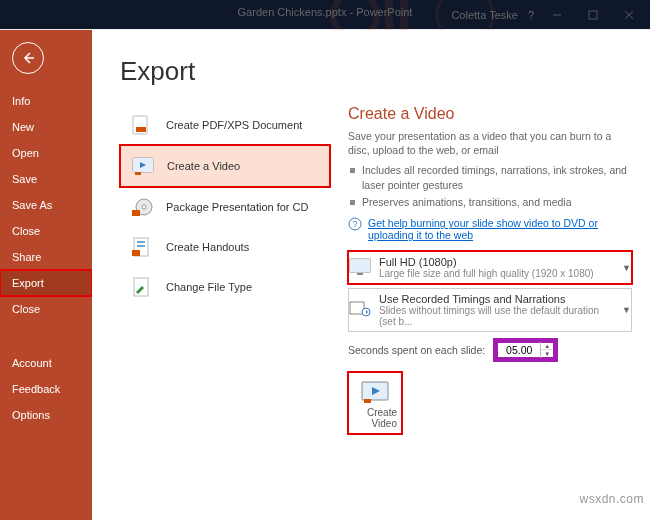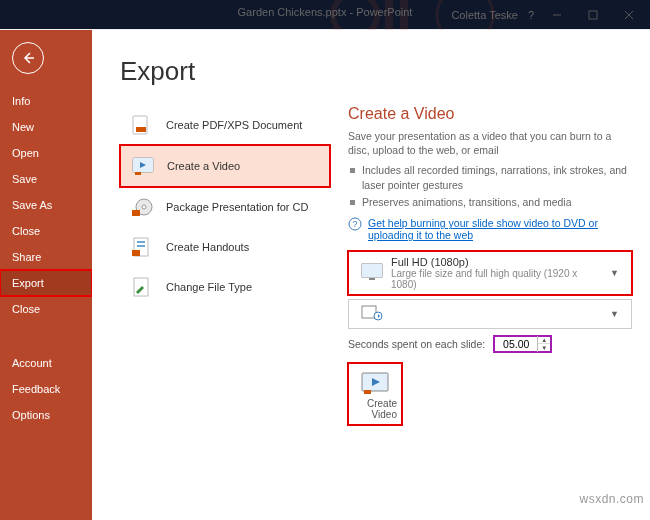--- a/index.html
+++ b/index.html
@@ -25,26 +25,26 @@
   .opt .label { font-size:11px; color:#333; }
   .opt.selected { background:#fbe0d3; border:1px solid #e8b79e; }
   .right-col { flex:1; font-size:11px; color:#555; }
   .right-col h2 { font-size:16px; font-weight:400; color:#b7472a; margin-bottom:6px; }
   .desc { font-size:10.5px; color:#666; margin-bottom:6px; line-height:1.35; }
   ul.bullets { list-style:none; margin-bottom:8px; }
   ul.bullets li { position:relative; padding-left:14px; font-size:10.5px; color:#666; line-height:1.4; margin-bottom:2px; }
   ul.bullets li::before { content:""; position:absolute; left:2px; top:5px; width:5px; height:5px; background:#888; }
   .help-row { display:flex; align-items:flex-start; gap:6px; margin-bottom:10px; font-size:10.5px; }
   .help-link { color:#0066cc; text-decoration:underline; }
-  .panel { border:1px solid #ccc; background:#fff; display:flex; align-items:center; padding:4px 12px; gap:8px; position:relative; }
+  .panel { border:1px solid #ccc; background:#fff; display:flex; align-items:center; padding:4px 0; gap:8px; position:relative; }
   .panel .plabel { font-size:11px; color:#333; }
   .panel .psub { font-size:10px; color:#888; }
   .panel .chev { margin-left:auto; color:#666; font-size:9px; }
   .seconds-row { display:flex; align-items:center; gap:8px; margin:6px 0 10px 0; font-size:10.5px; }
-  .spinner { display:flex; align-items:center; border:2px solid #a21caf; height:18px; }
+  .spinner { display:flex; align-items:center; border:5px solid #a21caf; height:24px; }
   .spinner input { width:42px; border:none; text-align:center; font-size:10.5px; outline:none; }
   .spin-btns { display:flex; flex-direction:column; border-left:1px solid #bbb; }
   .spin-btns span { width:12px; height:8px; font-size:6px; display:flex; align-items:center; justify-content:center; color:#555; border-bottom:1px solid #ddd; }
   .create-btn { width:54px; border:1px solid #ccc; padding:6px 4px 4px; text-align:right; cursor:pointer; }
   .create-btn .icon { width:32px; height:26px; margin:0 auto 2px; }
   .create-btn .txt { font-size:10px; line-height:1.1; }
   .watermark { position:absolute; bottom:14px; right:6px; font-size:12px; color:#999; letter-spacing:.5px; }
 </style>
 </head>
 <body>
@@ -186,20 +186,24 @@
           </div>
           <span class="chev">▼</span>
         </div>
 
         <div class="panel">
           <span><svg width="22" height="18">
                 <rect x="1" y="2" width="14" height="12" fill="#fff" stroke="#888"></rect>
                 <circle cx="17" cy="12" r="4" fill="#fff" stroke="#3b7dbb"></circle>
                 <polygon points="17,10 19,12 17,14" fill="#3b7dbb"></polygon>
               </svg></span>
+          <div>
+            <div class="plabel">Use Recorded Timings and Narrations</div>
+            <div class="psub">Slides without timings will use the default duration (set b...</div>
+          </div>
           <span class="chev">▼</span>
         </div>
 
         <div class="seconds-row">
           <span>Seconds spent on each slide:</span>
           <div class="spinner">
             <input value="05.00" style="">
             <div class="spin-btns">
               <span>▲</span>
               <span style="border-bottom:none;">▼</span>

